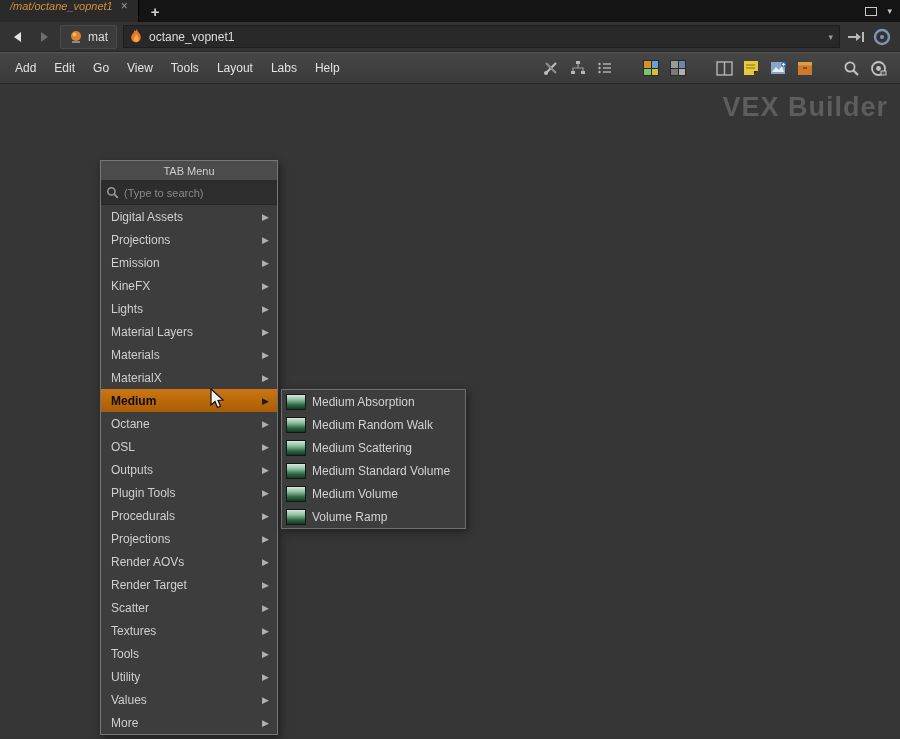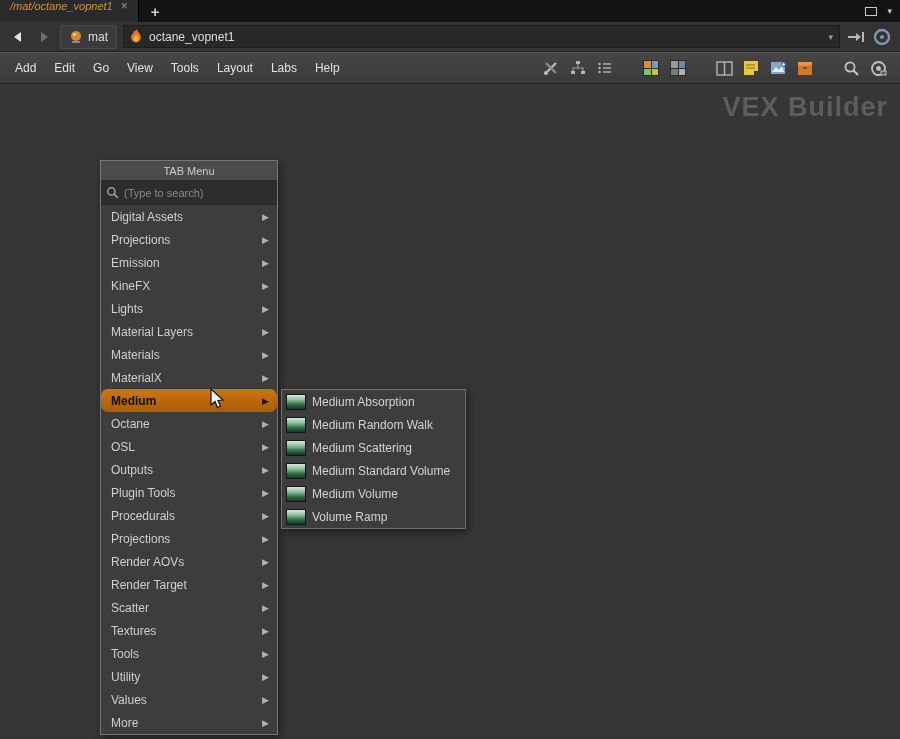--- a/index.html
+++ b/index.html
@@ -53,21 +53,21 @@
                   display:flex; align-items:center; justify-content:center;
                   color:#cccccc; font-size:11px; }
   .search-row { height:24px; background:#2d2d2d; border-bottom:1px solid #262626;
                 display:flex; align-items:center; gap:5px; padding:0 5px; }
   .search-row input { flex:1; background:transparent; border:none; outline:none;
                       color:#dddddd; font-size:11px; font-family:"Liberation Sans",sans-serif; }
   .search-row input::placeholder { color:#8a8a8a; }
   .menu-list .row { height:23px; display:flex; align-items:center; padding:0 8px 0 10px; }
   .row-label { color:#cfcfcf; font-size:12px; flex:1; white-space:nowrap; }
   .row-arrow { color:#b0b0b0; font-size:9px; }
-  .row.highlight { background:linear-gradient(#cb7613,#a95d05);border-radius:7px; }
+  .row.highlight { background:linear-gradient(#cb7613,#a95d05); }
   .row.highlight .row-label { color:#0d0d0d; font-weight:bold; }
   .row.highlight .row-arrow { color:#1a1a1a; }
 
   
   .submenu { position:absolute; left:281px; top:389px; width:185px; background:#3d3d3d;
              border:1px solid #707070; box-shadow:2px 3px 8px rgba(0,0,0,.45); }
   .subrow { height:23px; display:flex; align-items:center; gap:6px; padding:0 6px 0 4px; }
   .thumb { width:20px; height:16px; border:1px solid #161616;
            background:linear-gradient(180deg,#d8e8df 0%,#8cbf9c 35%,#2f6b45 70%,#17371f 100%); }
   .sublabel { color:#d2d2d2; font-size:12px; white-space:nowrap; }

